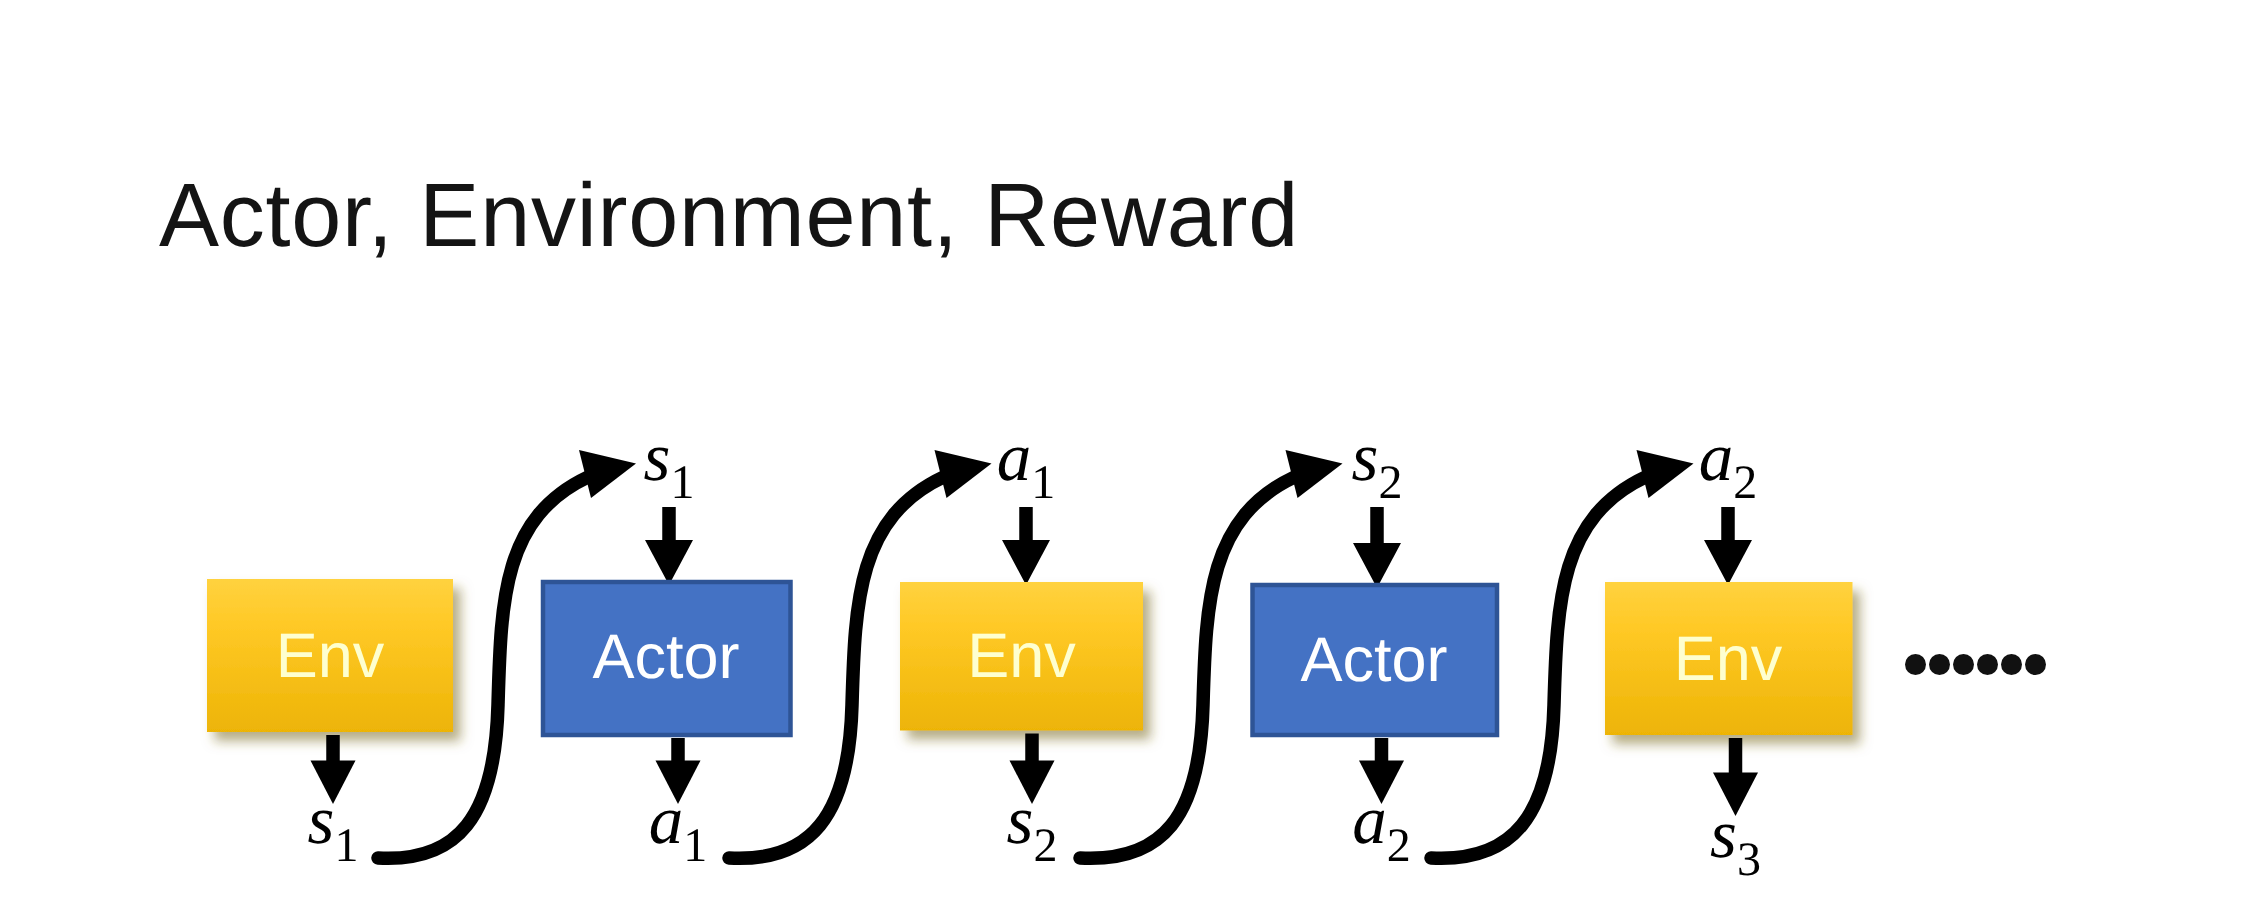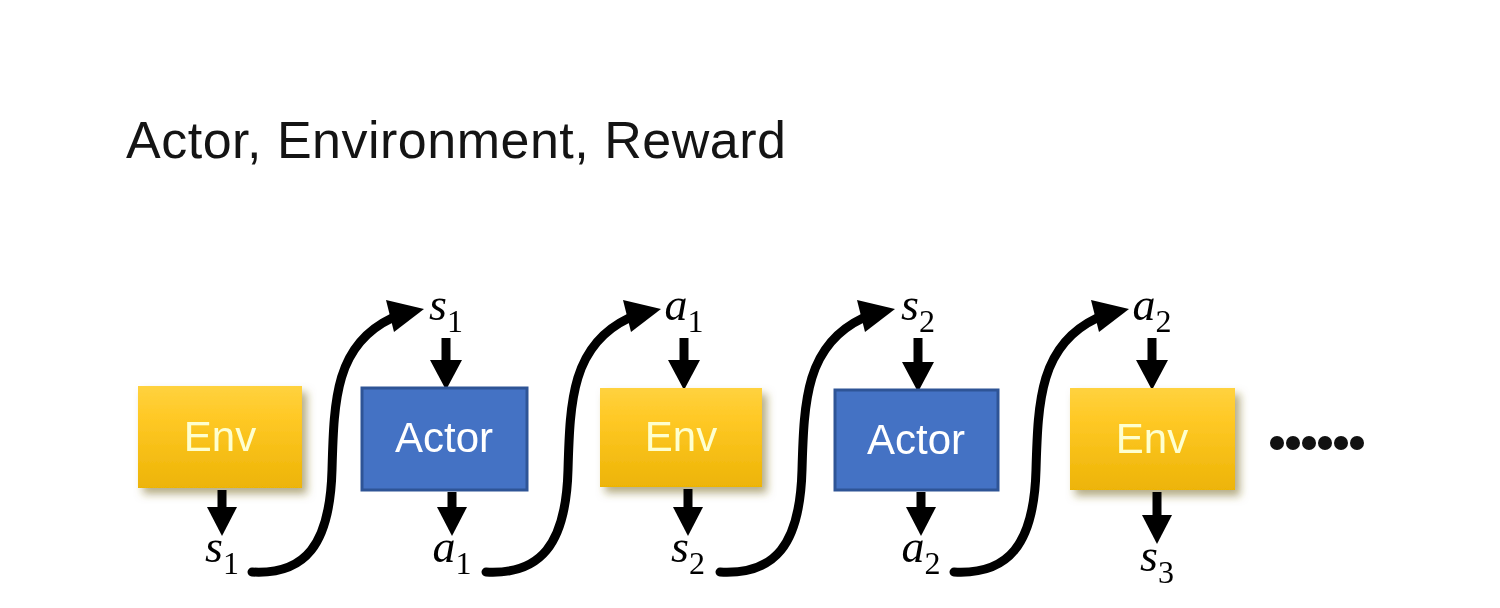--- a/index.html
+++ b/index.html
@@ -6,23 +6,23 @@
   body{
     width:1500px;height:608px;
     background:#ffffff;
     font-family:"Liberation Sans", sans-serif;
     overflow:hidden;
     position:relative;
   }
   #slide{position:absolute;inset:0;width:1500px;height:608px;}
   #page-title{
     position:absolute;
-    left:126px; top:114px;
+    left:106px; top:114px;
     font-family:"Liberation Sans", sans-serif;
-    font-size:52px;
+    font-size:60px;
     font-weight:400;
     color:#141414;
     letter-spacing:0.5px;
     white-space:nowrap;
     line-height:1;
   }
   #diagram{position:absolute;left:0;top:0;width:1500px;height:608px;}
   .node-label{
     font-family:"Liberation Sans", sans-serif;
     font-size:42px;

